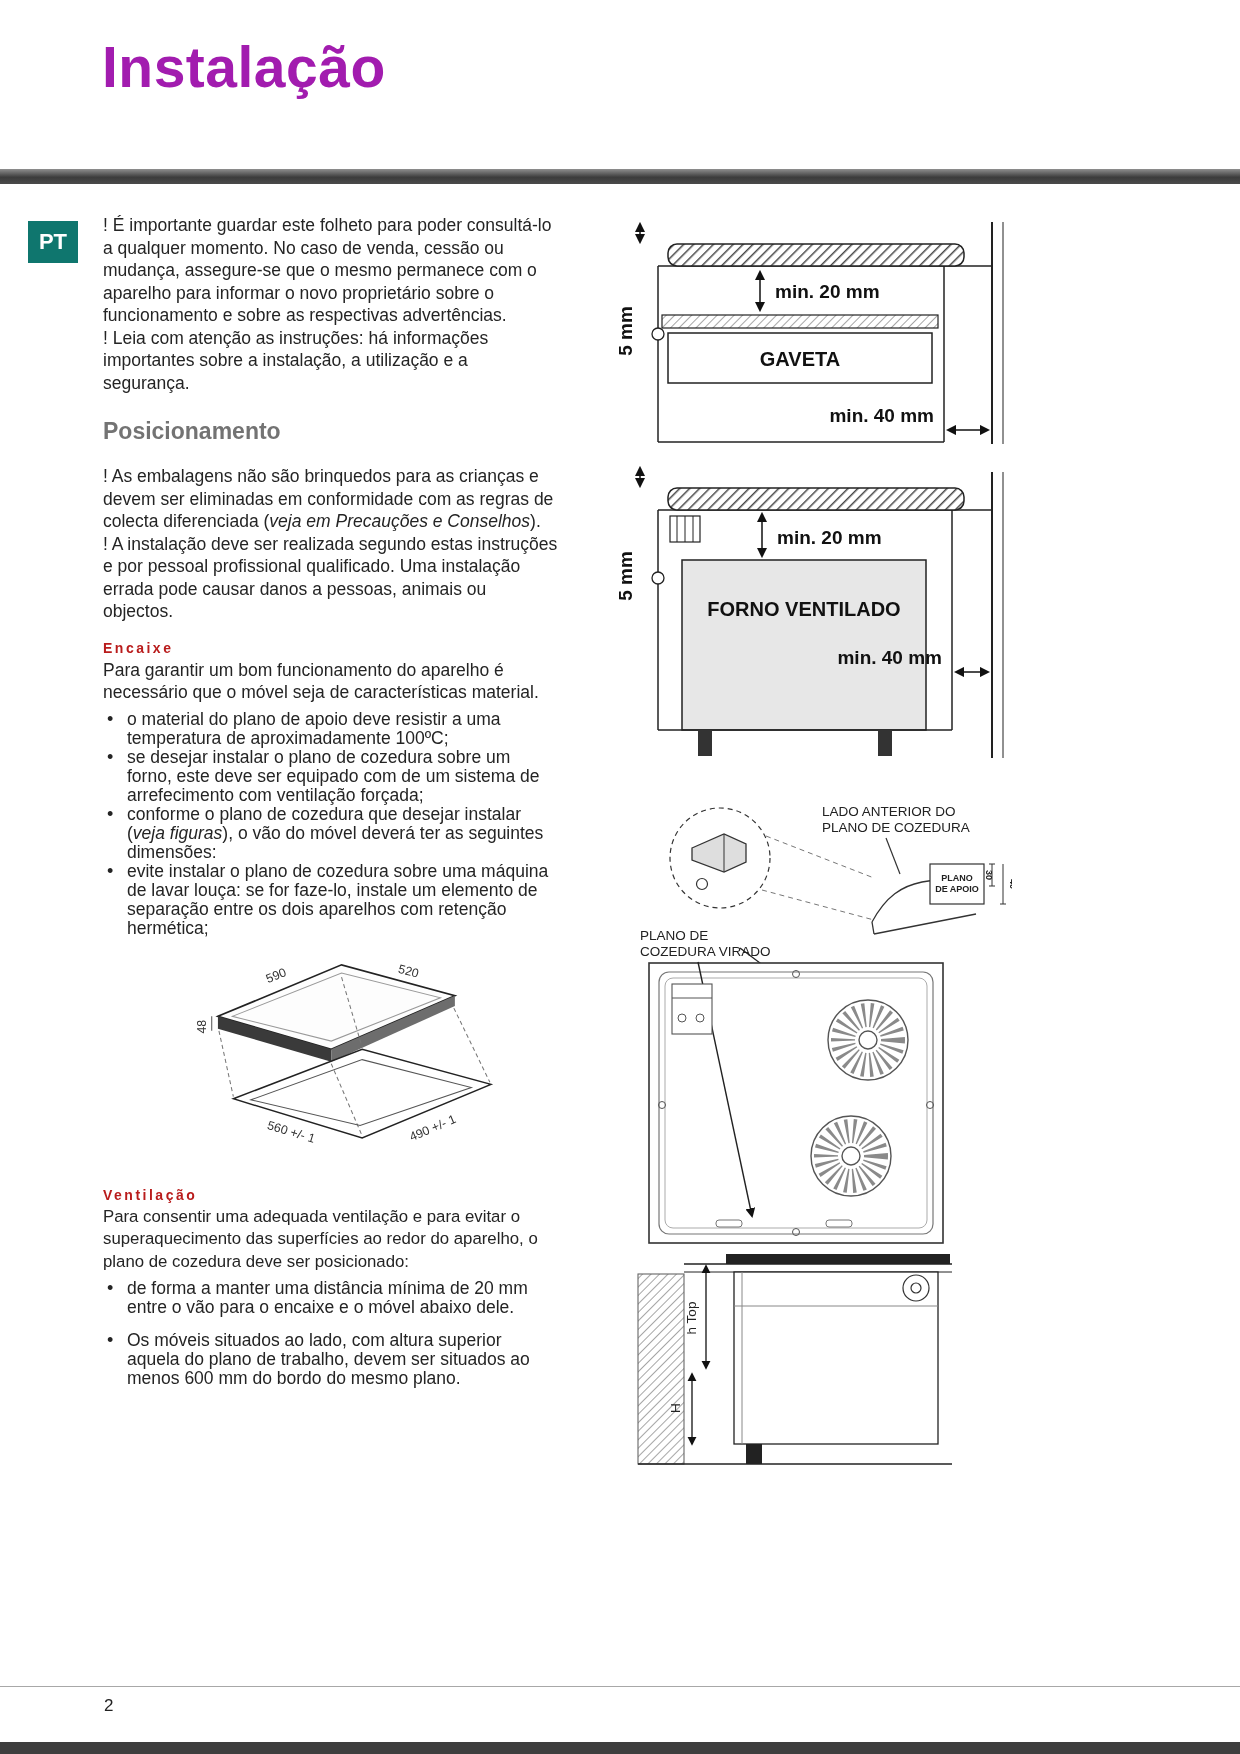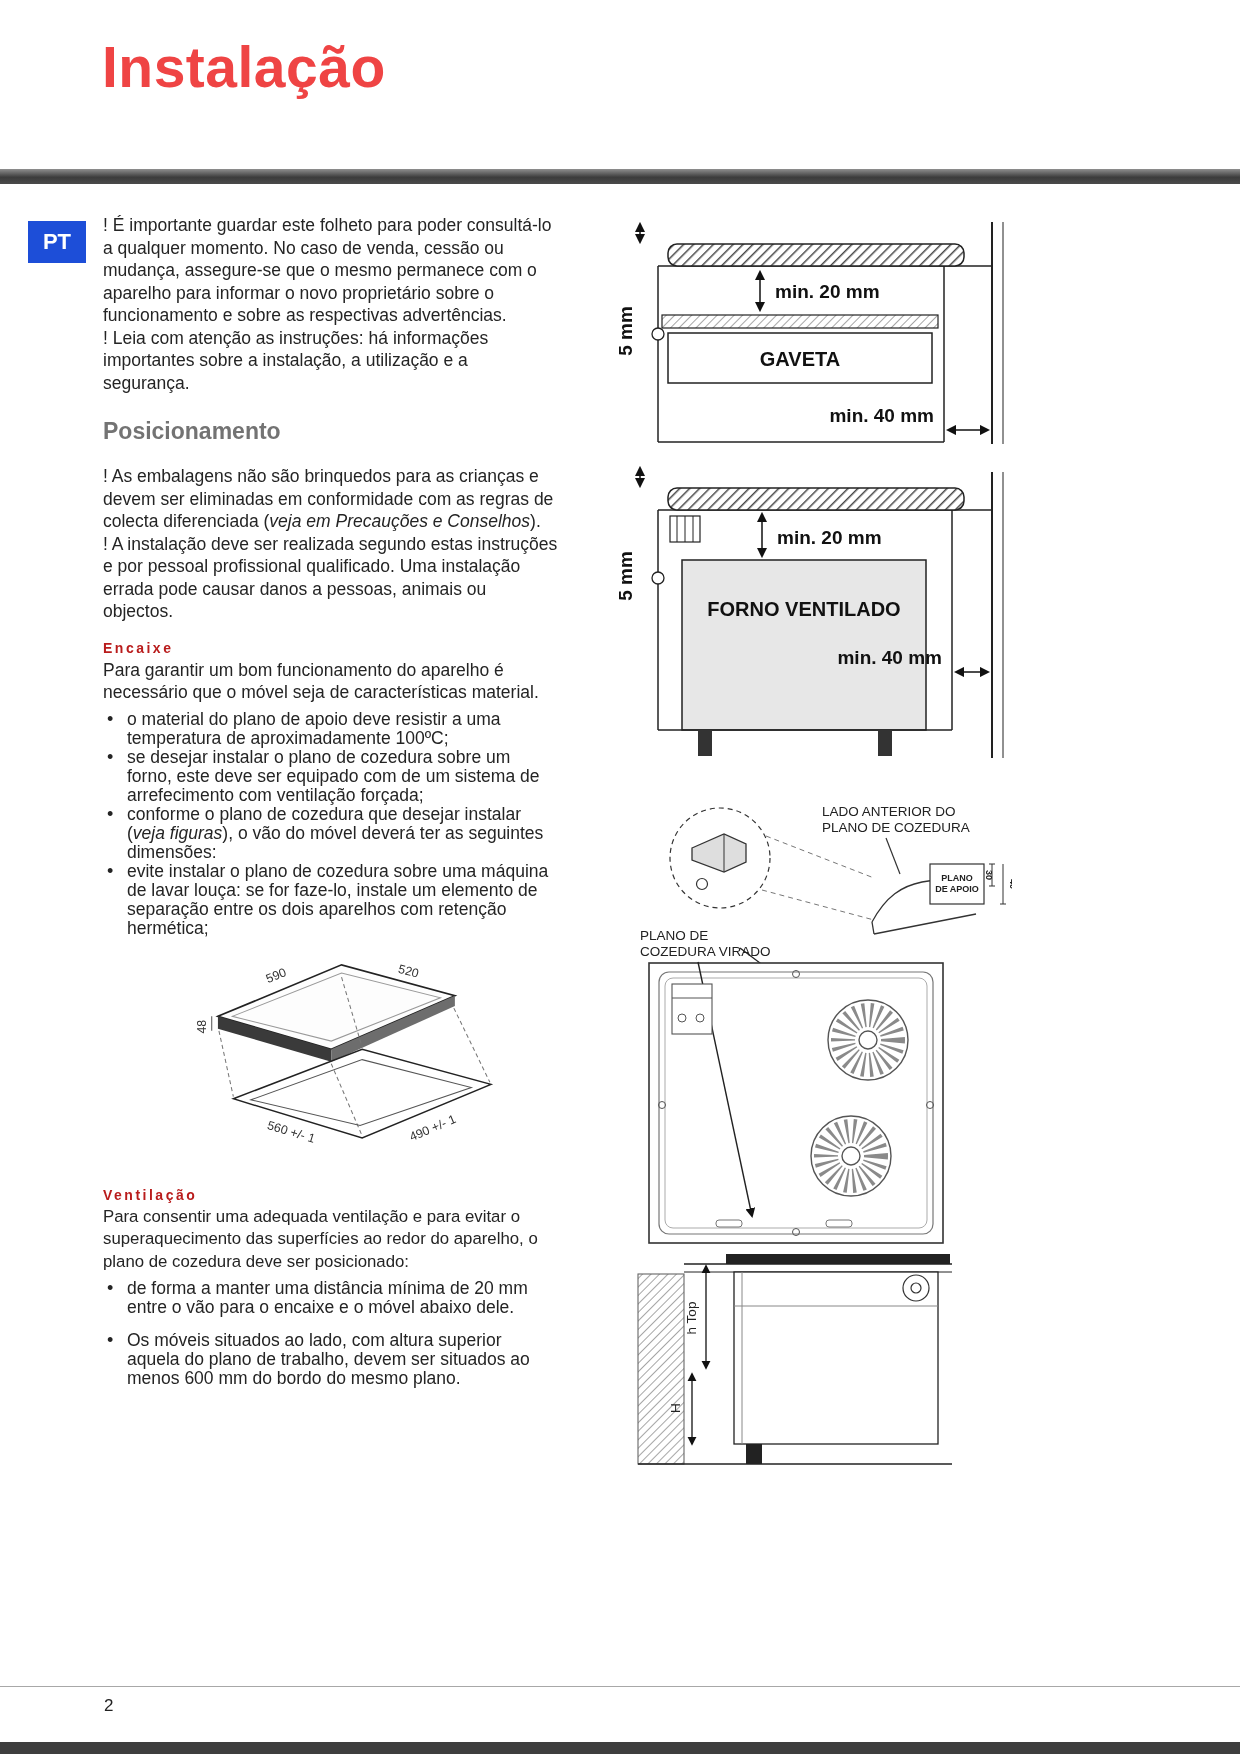--- a/index.html
+++ b/index.html
@@ -2,24 +2,24 @@
 <html lang="pt"><head>
 <meta charset="utf-8">
 <title>Instalação</title>
 <style>
   html,body{margin:0;padding:0}
   body{width:1240px;height:1754px;background:#ffffff;position:relative;
        font-family:"Liberation Sans","DejaVu Sans",sans-serif;color:#242424}
   .page{position:absolute;inset:0;overflow:hidden}
 
   .title{position:absolute;left:102px;top:34px;font-size:57px;font-weight:bold;
-         color:#ef4444;letter-spacing:.5px;margin:0}
+         color:#a21caf;letter-spacing:.5px;margin:0}
   .top-rule{position:absolute;left:0;top:169px;width:1240px;height:15px;
             background:linear-gradient(180deg,#8f8f8f 0%,#3c3c3c 55%,#4a4a4a 100%)}
-  .pt-badge{position:absolute;left:28px;top:221px;width:58px;height:42px;background:#1d4ed8;
+  .pt-badge{position:absolute;left:28px;top:221px;width:50px;height:42px;background:#0f766e;
             color:#fff;font-weight:bold;font-size:22px;display:flex;align-items:center;justify-content:center}
 
   .left-col{position:absolute;left:103px;top:214px;width:455px}
   p.body{font-size:17.5px;line-height:22.5px;margin:0}
   p.tight{font-size:16.8px}
   .h-pos{font-size:23px;font-weight:bold;margin:24px 0 20px;color:#737373}
   .h-sub{font-size:14px;font-weight:bold;letter-spacing:2.5px;margin:17px 0 3px;color:#b91c1c}
   ul.bullets{list-style:none;margin:6px 0 0 0;padding:0}
   ul.bullets li{position:relative;padding-left:24px;font-size:17.5px;line-height:19px}
   ul.bullets li::before{content:"\2022";position:absolute;left:4px;font-size:18px}

